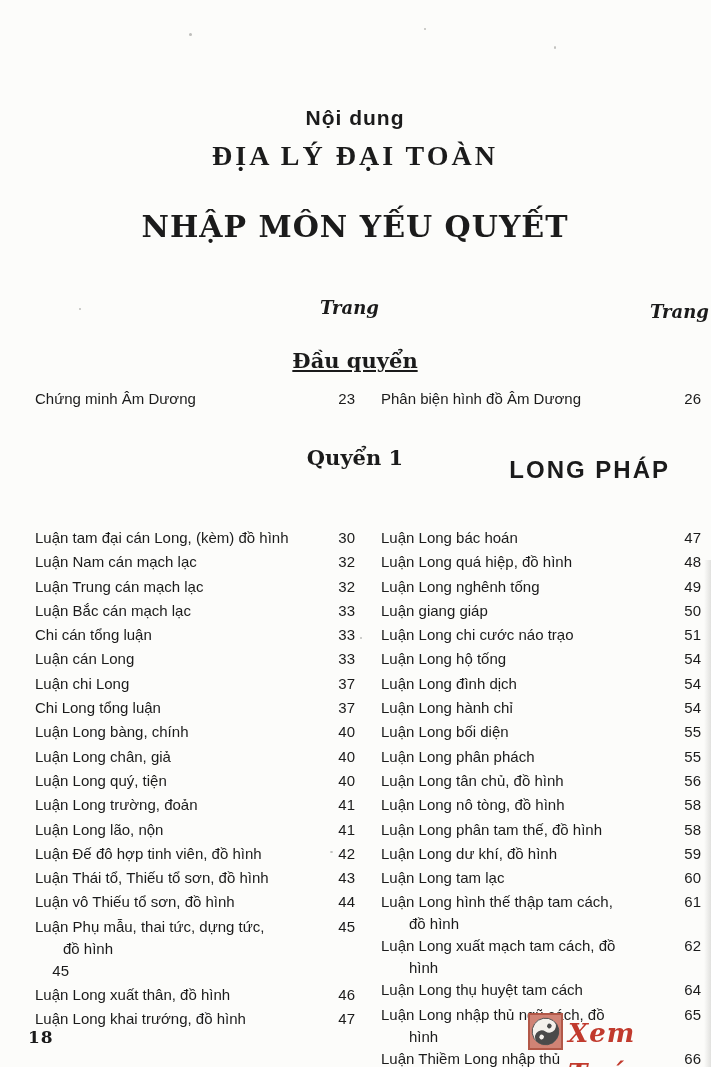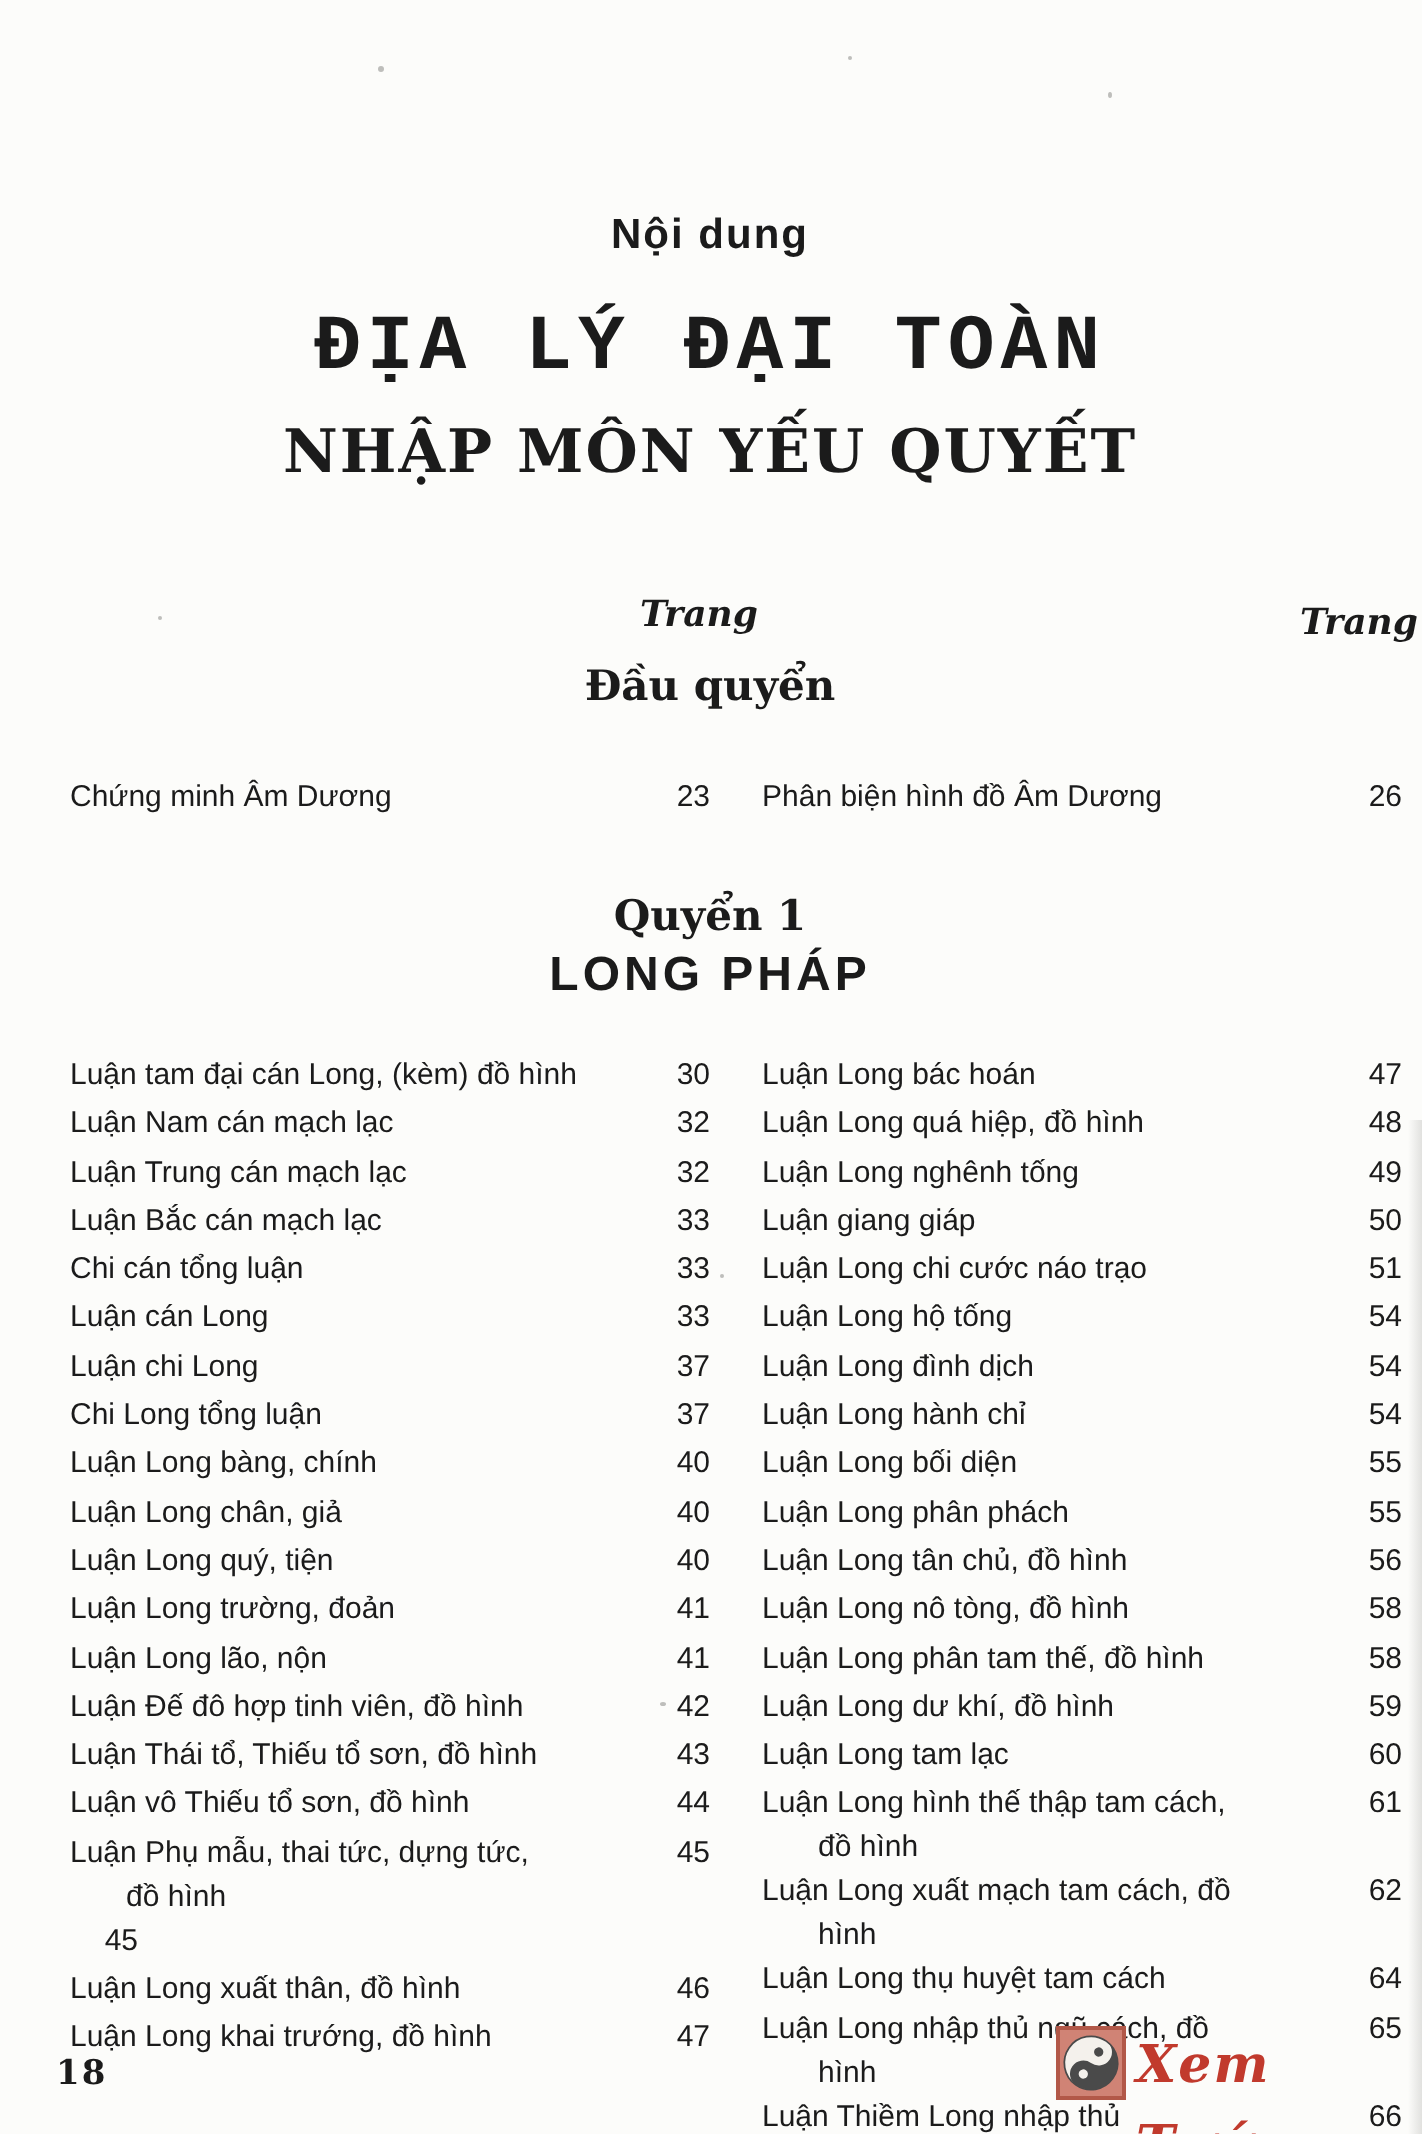--- a/index.html
+++ b/index.html
@@ -5,29 +5,29 @@
   html,body{margin:0;padding:0;}
   body{
     width:711px;height:1067px;position:relative;overflow:hidden;
     background:#fcfcfa;color:#1b1b1b;
     font-family:"Liberation Sans", sans-serif;
   }
   .abs{position:absolute;}
   
   .center-band{left:40px;width:630px;text-align:center;}
   .subtitle{top:106px;font-size:21px;font-weight:bold;letter-spacing:1px;}
-  .title1{top:152px;font-family:Liberation Mono, monospace;font-size:39px;font-weight:bold;letter-spacing:3px;}
+  .title1{top:140px;font-family:Liberation Serif, serif;font-size:28px;font-weight:bold;letter-spacing:3px;}
   .title2{top:209px;font-family:"DejaVu Serif", serif;font-size:30px;font-weight:bold;letter-spacing:1px;}
   .trang{font-family:"DejaVu Serif", serif;font-style:italic;font-weight:bold;font-size:18px;}
   .trang-left{left:320px;top:297px;}
   .trang-right{left:650px;top:301px;}
   .section-heading{font-family:"DejaVu Serif", serif;font-size:21px;font-weight:bold;}
-  .dau-heading{top:330px;}
+  .dau-heading{top:348px;text-decoration:underline;}
   .q1-heading{top:445px;}
-  .longphap{top:474px;font-family:"Liberation Sans", sans-serif;font-size:24px;font-weight:bold;letter-spacing:2px;}
+  .longphap{top:456px;font-family:"Liberation Sans", sans-serif;font-size:24px;font-weight:bold;letter-spacing:2px;text-align:right;}
   
   .col{display:flex;flex-direction:column;}
   .col-left{left:35px;top:527px;width:320px;}
   .col-right{left:381px;top:527px;width:320px;justify-content:space-between;}
   .dau-left{left:35px;top:388px;width:320px;}
   .dau-right{left:381px;top:388px;width:320px;}
   .row{display:flex;align-items:flex-start;min-height:24.3px;gap:24px;}
   .row .t{
     flex:1;font-size:15px;line-height:22px;
     white-space:pre-line;padding-left:28px;text-indent:-28px;padding-right:6px;

